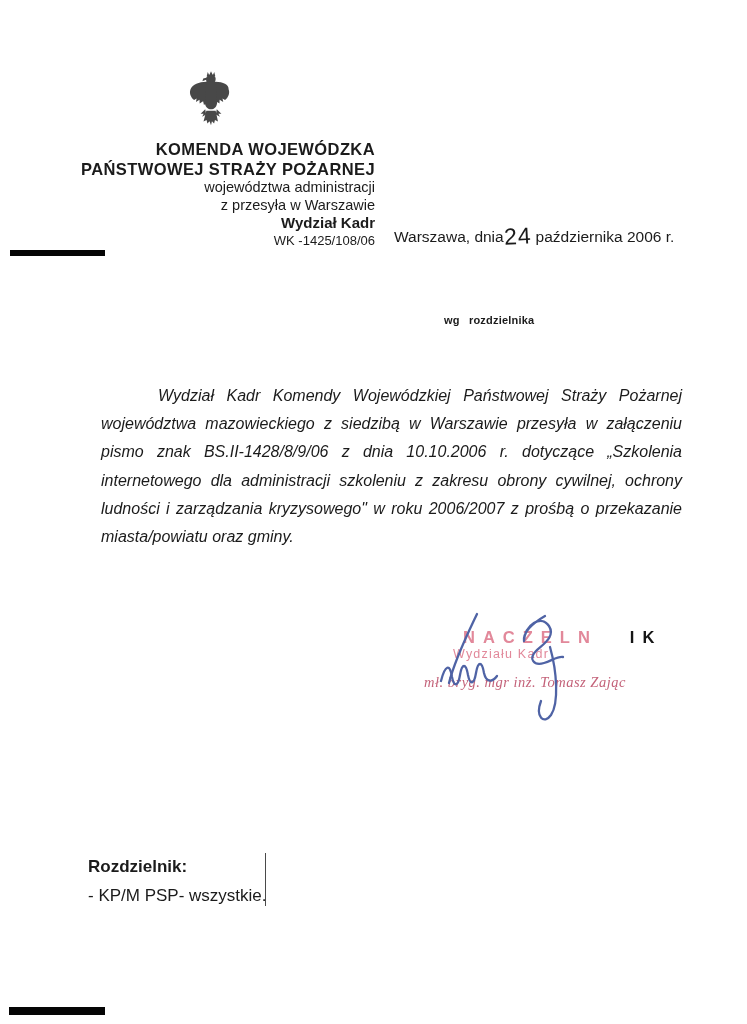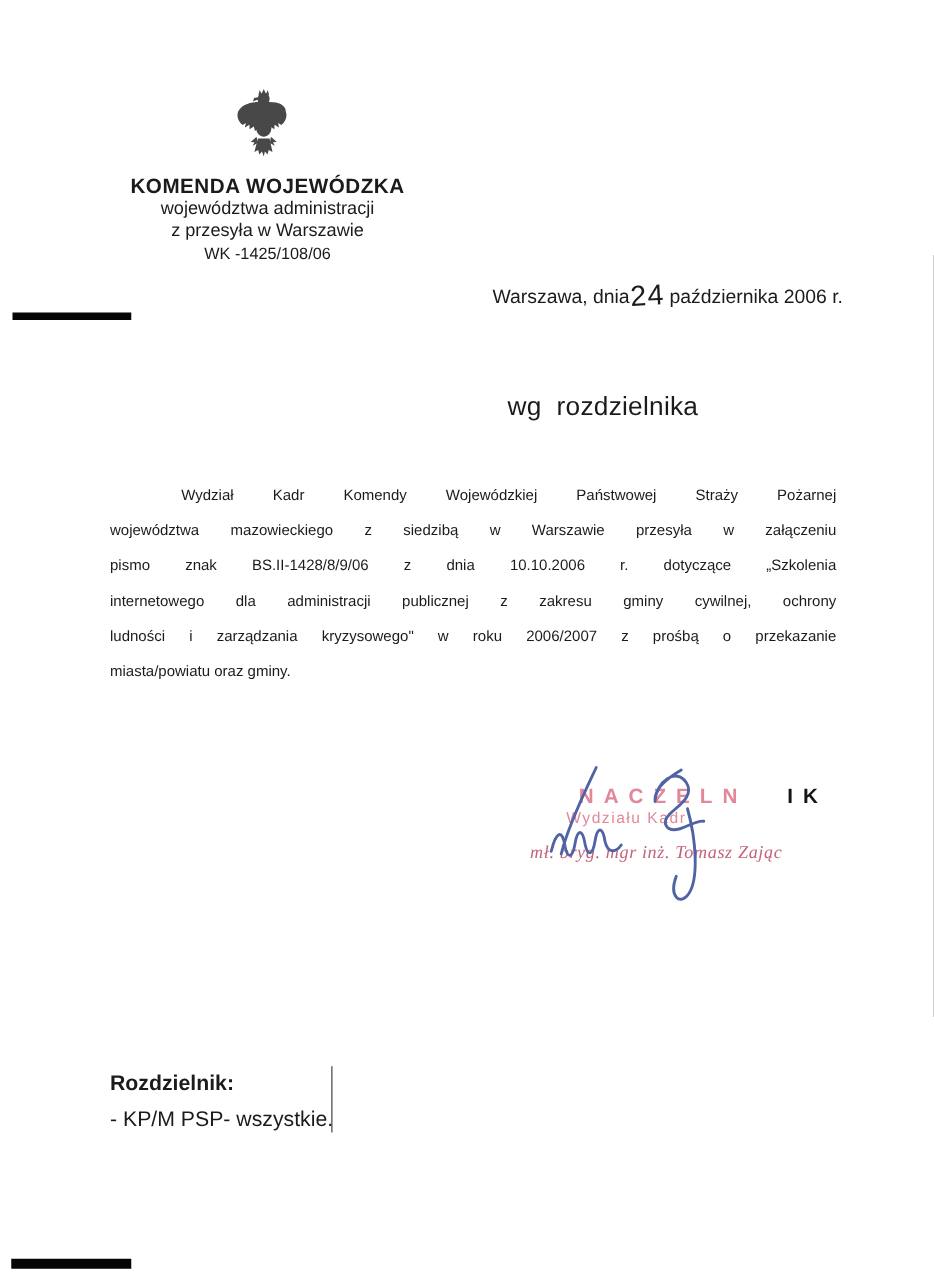--- a/index.html
+++ b/index.html
@@ -9,44 +9,44 @@
     margin:0 auto;
     background:#ffffff;
     font-family:"Liberation Sans", sans-serif;
     color:#1b1b1b;
     overflow:hidden;
   }
   
   .emblem{position:absolute;left:188px;top:64px;width:46px;height:72px;}
   .header-block{
     position:absolute;left:53px;top:139px;width:322px;
-    text-align:center;line-height:1.25;
+    text-align:right;line-height:1.25;
   }
   .org1,.org2{font-weight:bold;font-size:16.5px;letter-spacing:.4px;line-height:20px;}
   .org3,.org4{font-size:14.5px;line-height:17.5px;}
   .dept{font-weight:bold;font-size:15px;line-height:17.5px;}
   .refno{font-size:13px;line-height:17.5px;}
   
   .dateline{position:absolute;left:394px;top:227px;font-size:15.5px;white-space:nowrap;}
   .hand-day{
     display:inline-block;font-size:23px;line-height:14px;
     transform:rotate(-3deg) translateY(2px);
     font-weight:400;letter-spacing:1px;
   }
   
   .bar{position:absolute;background:#050505;}
   .bar-top{left:10px;top:250px;width:95px;height:6px;}
   .bar-bottom{left:9px;top:1007px;width:96px;height:8px;}
   
   .addressee{
-    position:absolute;left:406px;top:314px;
-    font-weight:normal;font-size:21px;word-spacing:6px;letter-spacing:.2px;
+    position:absolute;left:444px;top:314px;
+    font-weight:bold;font-size:11px;word-spacing:6px;letter-spacing:.2px;
   }
   
-  .body-text{position:absolute;left:88px;top:382px;width:581px;font-size:12px;}
+  .body-text{position:absolute;left:101px;top:382px;width:581px;font-size:16px;font-style:italic;}
   .body-line{
     height:28.2px;line-height:28.2px;
     text-align:justify;text-align-last:justify;
     white-space:normal;
   }
   .body-line.first{padding-left:57px;}
   .body-line.last{text-align:right;text-align-last:left;}
   
   .stamp-title{
     position:absolute;left:423px;top:628px;
@@ -85,37 +85,39 @@
       <path d="M32,17 C19,15 7,19 3.5,27 c-2,5 0,11 5,15 l3.5,-2.2 -1,5 5,-3 0.2,5 4.8,-3 1.2,5 4,-3 1.2,4.6 2.6,-2.8 2.6,2.8 1.2,-4.6 4,3 1.2,-5 4.8,3 0.2,-5 5,3 -1,-5 3.5,2.2 c5,-4 7,-10 5,-15 C57,19 45,15 32,17 z"></path>
       <path d="M25.5,18 h13 l2,27 c0,6 -4.2,10 -8.5,10 s-8.5,-4 -8.5,-10 z"></path>
       <path d="M24,55 l-6.5,6 4.2,0.2 -2,4 5.5,-3.2 z"></path>
       <path d="M40,55 l6.5,6 -4.2,0.2 2,4 -5.5,-3.2 z"></path>
       <path d="M25.5,57 h13 l3.2,15 -4.2,-2.2 -1.2,5 -3,-3.2 -1.3,5.4 -2,-5.4 -3,3.2 -1.2,-5 -4.2,2.2 z"></path>
     </g>
   </svg>
 
   <div class="header-block">
     <div class="org1">KOMENDA WOJEWÓDZKA</div>
+    <div class="org2">PAŃSTWOWEJ STRAŻY POŻARNEJ</div>
     <div class="org3">województwa administracji</div>
     <div class="org4">z przesyła w Warszawie</div>
+    <div class="dept">Wydział Kadr</div>
     <div class="refno">WK -1425/108/06</div>
   </div>
 
   <div class="dateline"><span>Warszawa, dnia</span><span class="hand-day">24</span>&nbsp;<span>października 2006 r.</span></div>
 
   <div class="bar bar-top"></div>
   <div class="bar bar-bottom"></div>
 
   <div class="addressee">wg rozdzielnika</div>
 
   <div class="body-text">
     <div class="body-line first">Wydział Kadr Komendy Wojewódzkiej Państwowej Straży Pożarnej</div>
     <div class="body-line">województwa mazowieckiego z siedzibą w Warszawie przesyła w załączeniu</div>
     <div class="body-line">pismo znak BS.II-1428/8/9/06 z dnia 10.10.2006 r. dotyczące „Szkolenia</div>
-    <div class="body-line">internetowego dla administracji publicznej z zakresu gminy cywilnej, ochrony</div>
+    <div class="body-line">internetowego dla administracji szkoleniu z zakresu obrony cywilnej, ochrony</div>
     <div class="body-line">ludności i zarządzania kryzysowego" w roku 2006/2007 z prośbą o przekazanie</div>
     <div class="body-line last">miasta/powiatu oraz gminy.</div>
   </div>
 
   <div class="stamp-title"><span class="pink">NACZELN</span><span class="dark">IK</span></div>
   <div class="stamp-subtitle">Wydziału Kadr</div>
   <div class="stamp-name">mł. bryg. mgr inż. Tomasz Zając</div>
 
   <svg class="signature-svg" viewBox="0 0 158 116" xmlns="http://www.w3.org/2000/svg" aria-hidden="true">
     <g fill="none" stroke="#4f63a5" stroke-width="2.3" stroke-linecap="round" stroke-linejoin="round">

